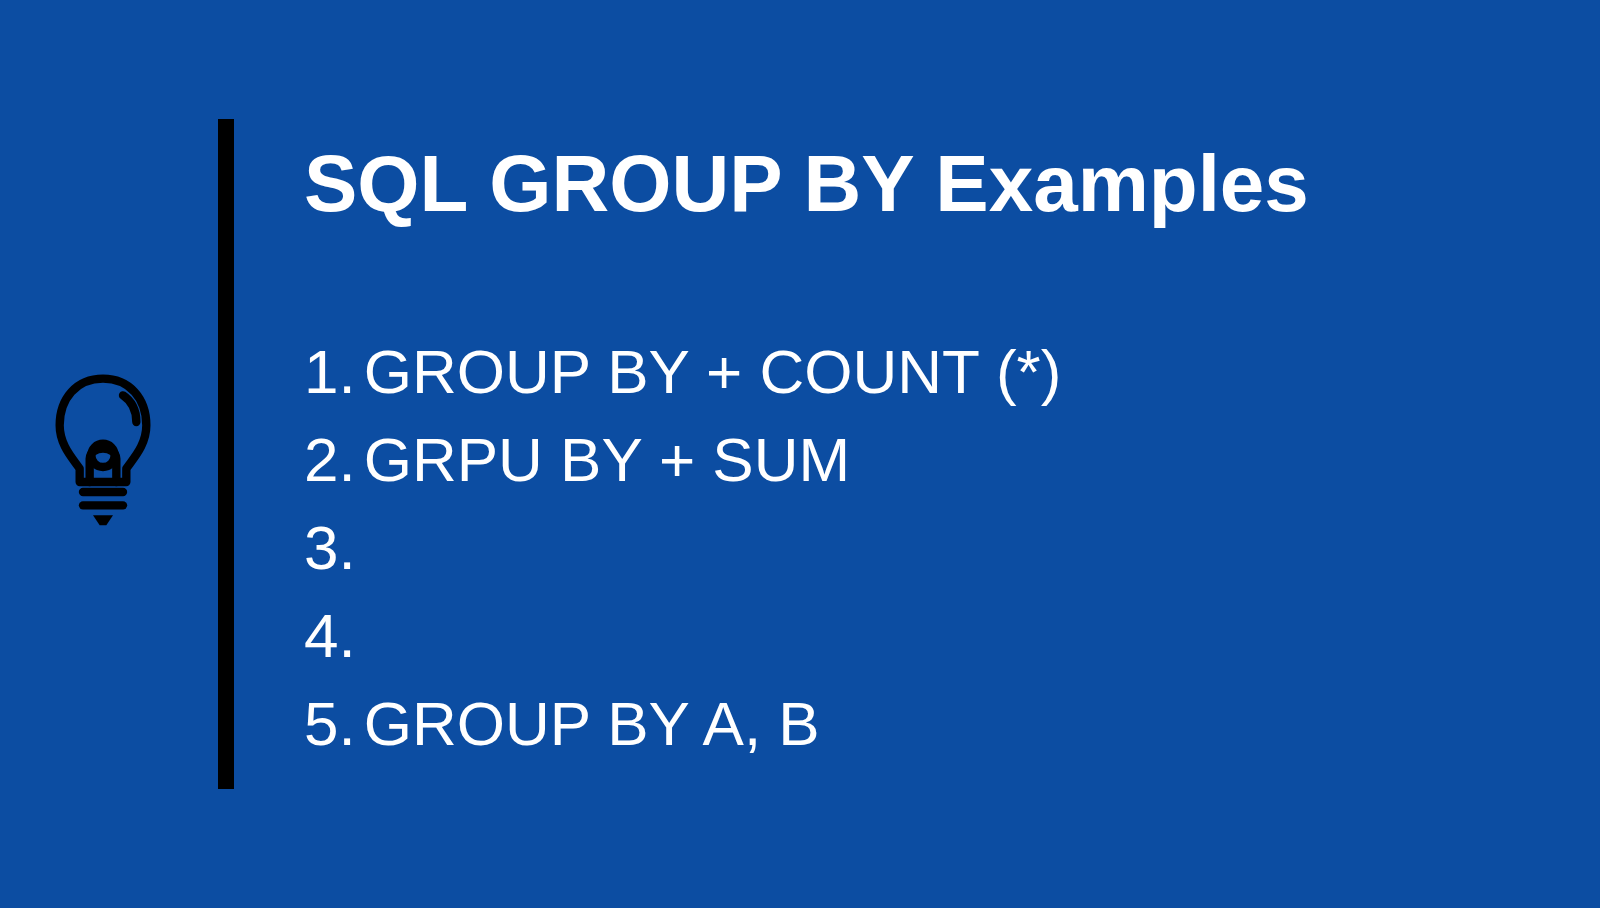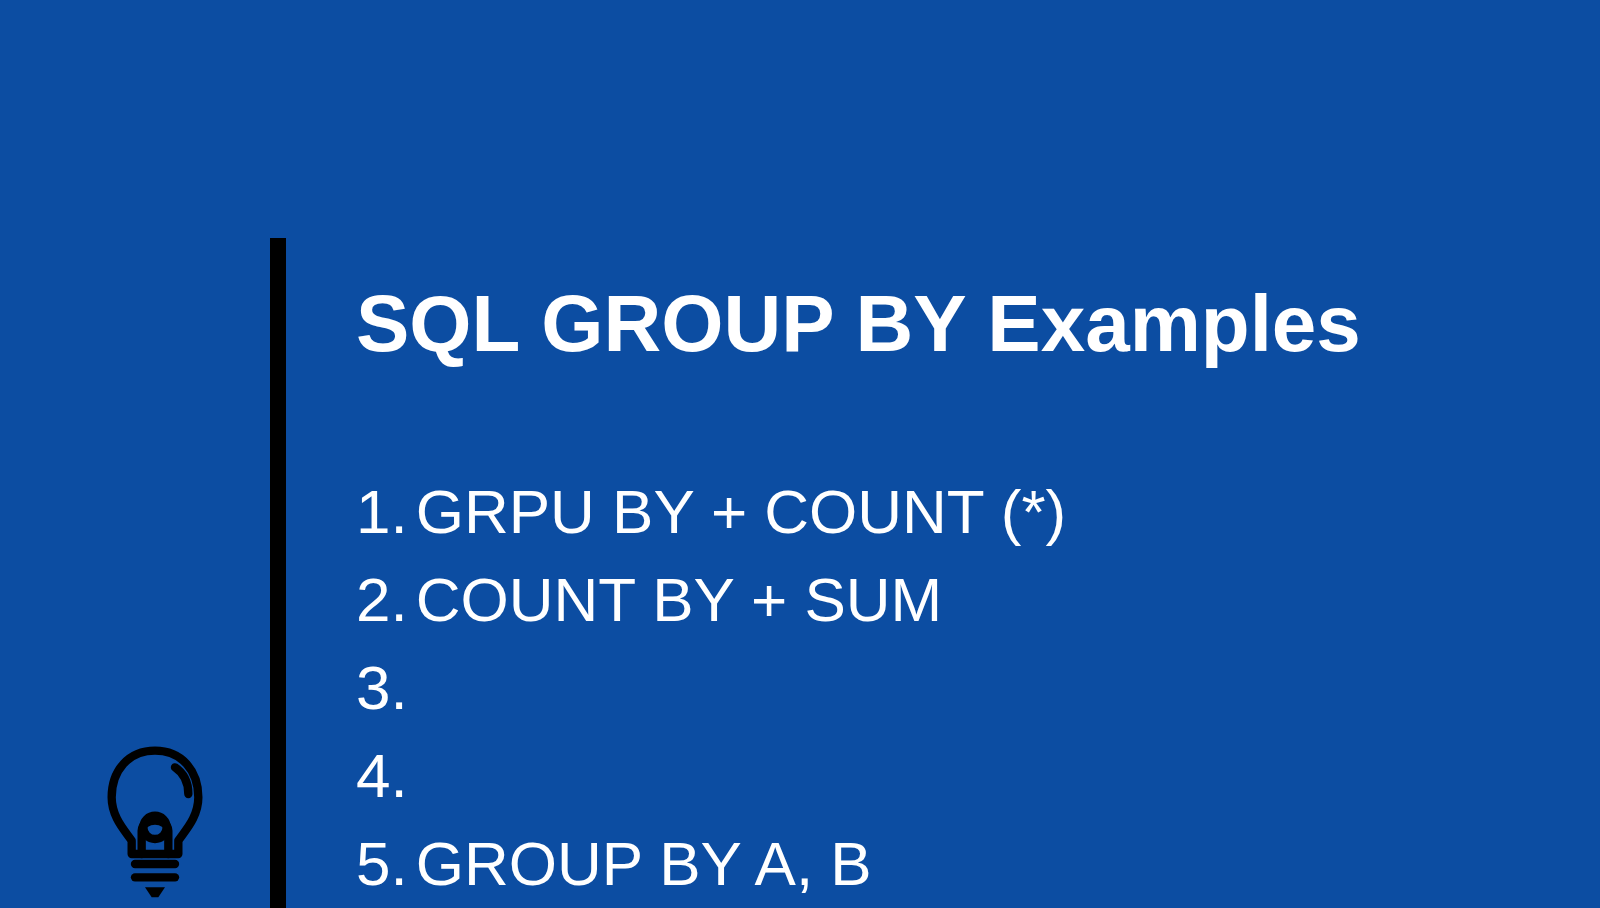--- a/index.html
+++ b/index.html
@@ -11,24 +11,24 @@
       width: 1600px;
       height: 908px;
       background: #0c4da2;
       display: flex;
       align-items: center;
       font-family: 'Segoe UI', Tahoma, Geneva, Verdana, sans-serif;
       overflow: hidden;
     }
     .container {
       display: flex;
-      align-items: flex-end;
+      align-items: center;
       width: 100%;
       height: 100%;
-      padding-left: 100px;
+      padding-left: 48px;
     }
     .icon-wrap {
       flex-shrink: 0;
       display: flex;
       align-items: center;
       justify-content: center;
       padding-right: 60px;
     }
     .bulb-icon svg {
       width: 110px;
@@ -87,25 +87,25 @@
     </span>
   </div>
 
   <div class="divider"></div>
 
   <div class="content">
     <h1 class="title">SQL GROUP BY  Examples</h1>
     <ol class="list">
       <li>
         <span class="list-num">1.</span>
-        <span>GRPU BY + COUNT (*)</span>
+        <span>GROUP BY + COUNT (*)</span>
       </li>
       <li>
         <span class="list-num">2.</span>
-        <span>COUNT BY + SUM</span>
+        <span>GRPU BY + SUM</span>
       </li>
       <li>
         <span class="list-num">3.</span>
       </li>
       <li>
         <span class="list-num">4.</span>
       </li>
       <li>
         <span class="list-num">5.</span>
         <span>GROUP BY A, B</span>

